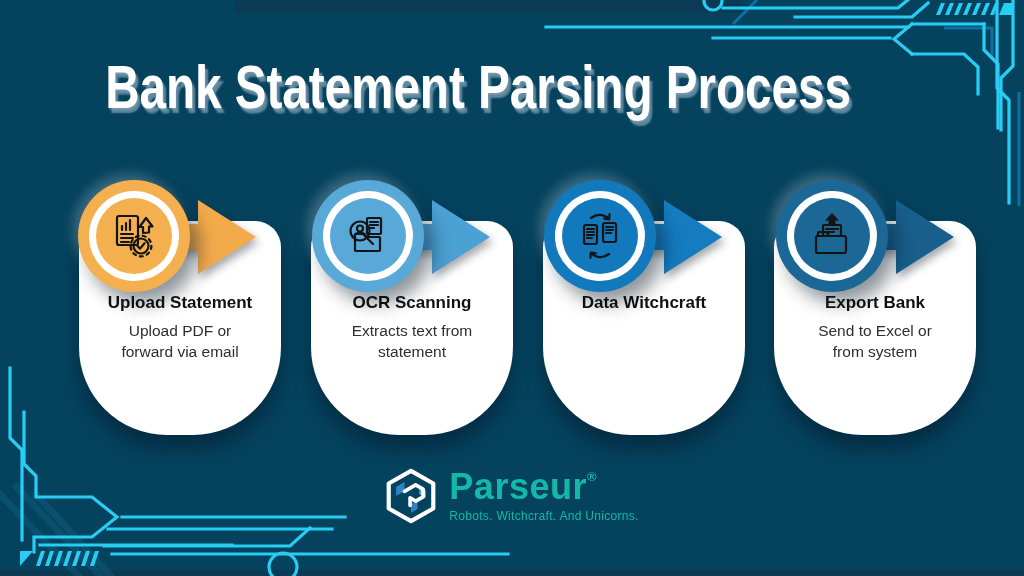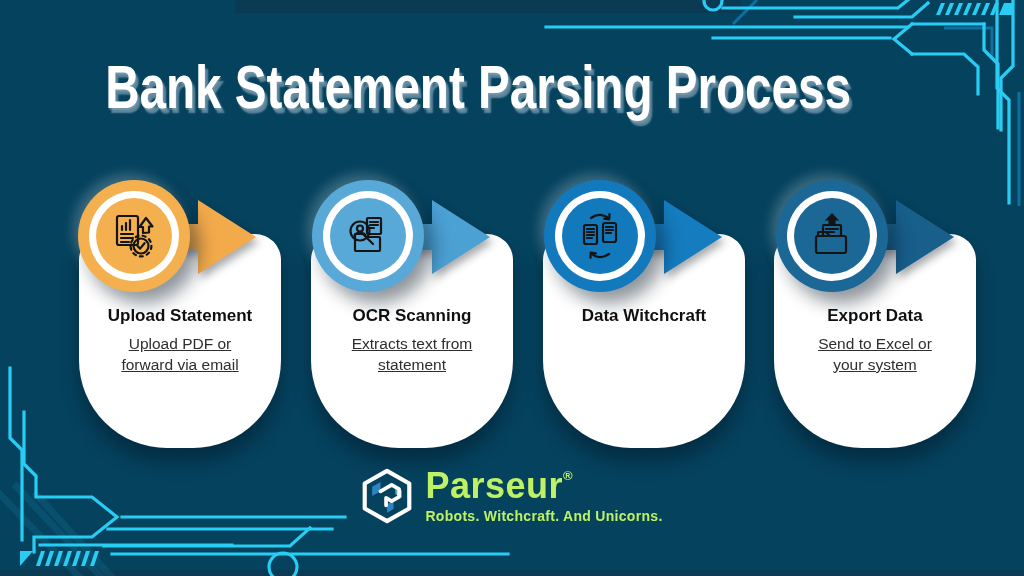--- a/index.html
+++ b/index.html
@@ -23,26 +23,26 @@
     position:absolute;top:56px;left:0;width:835px;text-align:center;z-index:4;
   }
   .title span{
     display:inline-block;color:#fff;font-weight:800;font-size:61px;line-height:1.02;
     transform:scaleX(.78);transform-origin:center;white-space:nowrap;
     text-shadow:4px 5px 2px rgba(150,178,195,.62), 1px 2px 0 rgba(150,178,195,.35);
   }
 
   
   .card{
-    position:absolute;top:234px;width:202px;height:214px;background:#fff;z-index:1;
+    position:absolute;top:221px;width:202px;height:214px;background:#fff;z-index:1;
     border-radius:26px 26px 88px 88px;
     box-shadow:0 14px 18px rgba(0,10,20,.35);
   }
   .step-title{margin:72px 4px 0;text-align:center;font-weight:700;font-size:17px;color:#101010;}
-  .step-desc{margin:8px auto 0;text-align:center;font-size:15.5px;color:#2e2e2e;line-height:1.33;text-decoration:underline;}
+  .step-desc{margin:8px auto 0;text-align:center;font-size:15.5px;color:#2e2e2e;line-height:1.33;}
   .desc-0{max-width:118px;}
   .desc-1{max-width:132px;}
   .desc-2{max-width:122px;}
   .desc-3{max-width:130px;}
 
   .arrow{
     position:absolute;top:198px;width:124px;height:78px;z-index:2;
     filter:drop-shadow(3px 5px 4px rgba(0,10,20,.35));
     color:var(--arrow,#888);
   }
@@ -58,25 +58,25 @@
     position:absolute;inset:18px;border-radius:50%;background:var(--accent,#ccc);
     display:flex;align-items:center;justify-content:center;
   }
   .icon{width:48px;height:48px;}
   .icon .ln{stroke:#141414;stroke-width:2.2;fill:none;stroke-linecap:round;stroke-linejoin:round;}
   .icon .fl{fill:#141414;stroke:none;}
 
   
   .brand{
     position:absolute;left:0;top:468px;width:1024px;z-index:4;
-    display:flex;justify-content:center;align-items:center;gap:12px;color:#bef264;
+    display:flex;justify-content:center;align-items:center;gap:12px;color:#14b8a6;
   }
   .brand-name{font-size:36px;font-weight:800;line-height:1;letter-spacing:.5px;}
   .brand-name sup{font-size:13px;font-weight:700;vertical-align:18px;letter-spacing:0;}
-  .brand-tagline{font-size:14px;font-weight:700;margin-top:4px;letter-spacing:.3px;}
+  .brand-tagline{font-size:12px;font-weight:400;margin-top:4px;letter-spacing:.3px;}
 </style>
 </head>
 <body>
 
 <div class="stage">
 
   <svg class="circuits" viewBox="0 0 1024 576">
 
     <rect class="darkstrip" x="235" y="0" width="506" height="13"></rect>
     <rect class="darkstrip" x="0" y="570" width="1024" height="6"></rect>
@@ -199,22 +199,22 @@
         <path class="ln" d="M30 15h7 M30 18h7 M30 21h5"></path>
         <path class="ln" d="M15 6c6-4.5 13-4 18 1"></path>
         <path class="ln" d="M33.5 2.2l-.3 5.1-5-.6"></path>
         <path class="ln" d="M33 42c-6 4.5-13 4-18-1"></path>
         <path class="ln" d="M14.5 45.8l.3-5.1 5 .6"></path>
       </svg>
     </div>
   </div>
 
   <div class="card step-card" style="left: 774px; --accent: #1B6795; --arrow: #185F8C;">
-    <div class="step-title">Export Data</div>
-    <div class="step-desc desc-3">Send to Excel or your system</div>
+    <div class="step-title">Export Bank</div>
+    <div class="step-desc desc-3">Send to Excel or from system</div>
   </div>
   <svg class="arrow" style="left: 832px; --accent: #1B6795; --arrow: #185F8C;" viewBox="0 0 124 78">
     <polygon points="0,26 64,26 64,2 122,39 64,76 64,52 0,52"></polygon>
   </svg>
   <div class="circle" style="left: 776px; --accent: #1B6795; --arrow: #185F8C;">
     <div class="ring"></div>
     <div class="core">
       <svg class="icon" viewBox="0 0 48 48">
         <path class="fl" d="M20.5 13V8.5h-3.5L24 1l7 7.5h-3.5V13z"></path>
         <rect class="ln" x="15" y="13" width="18" height="11" rx="1"></rect>

